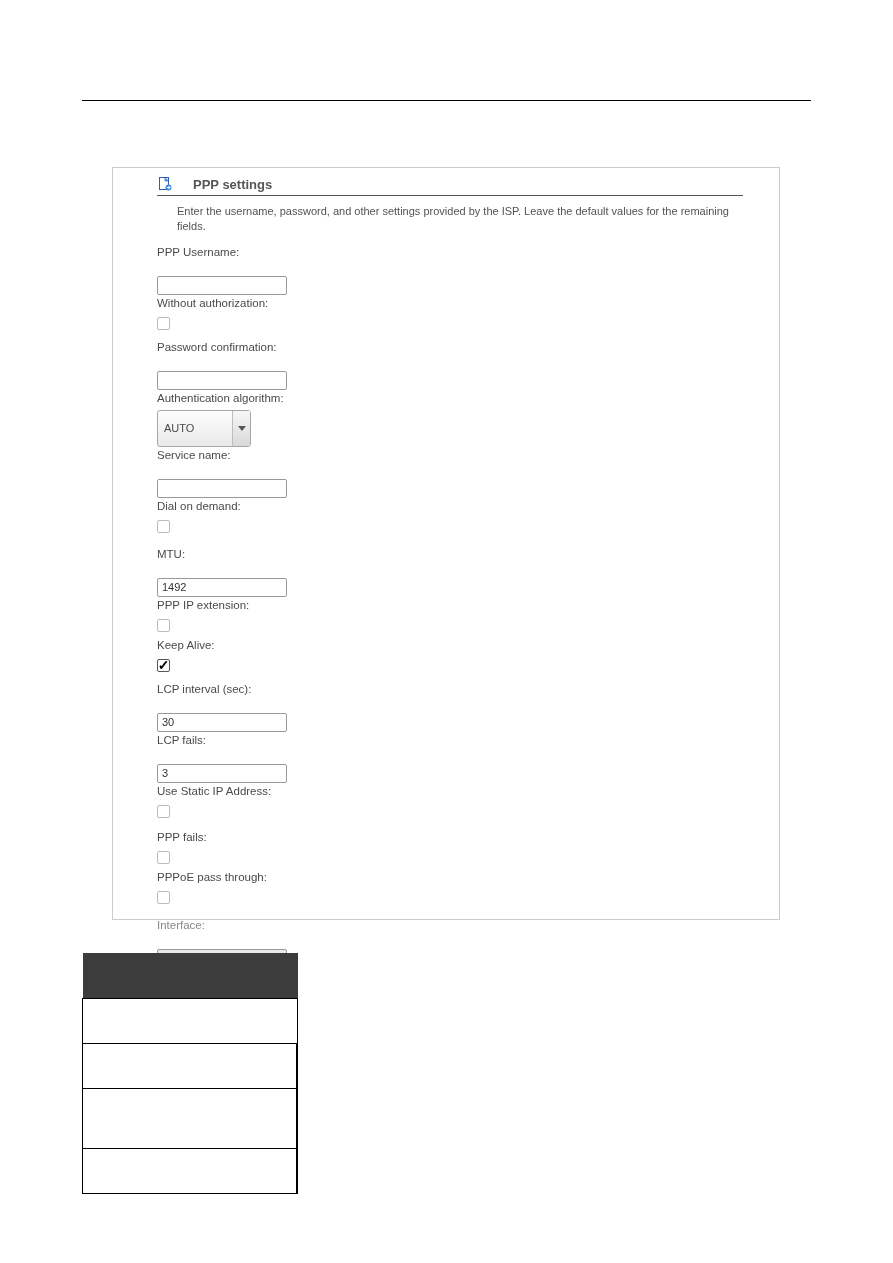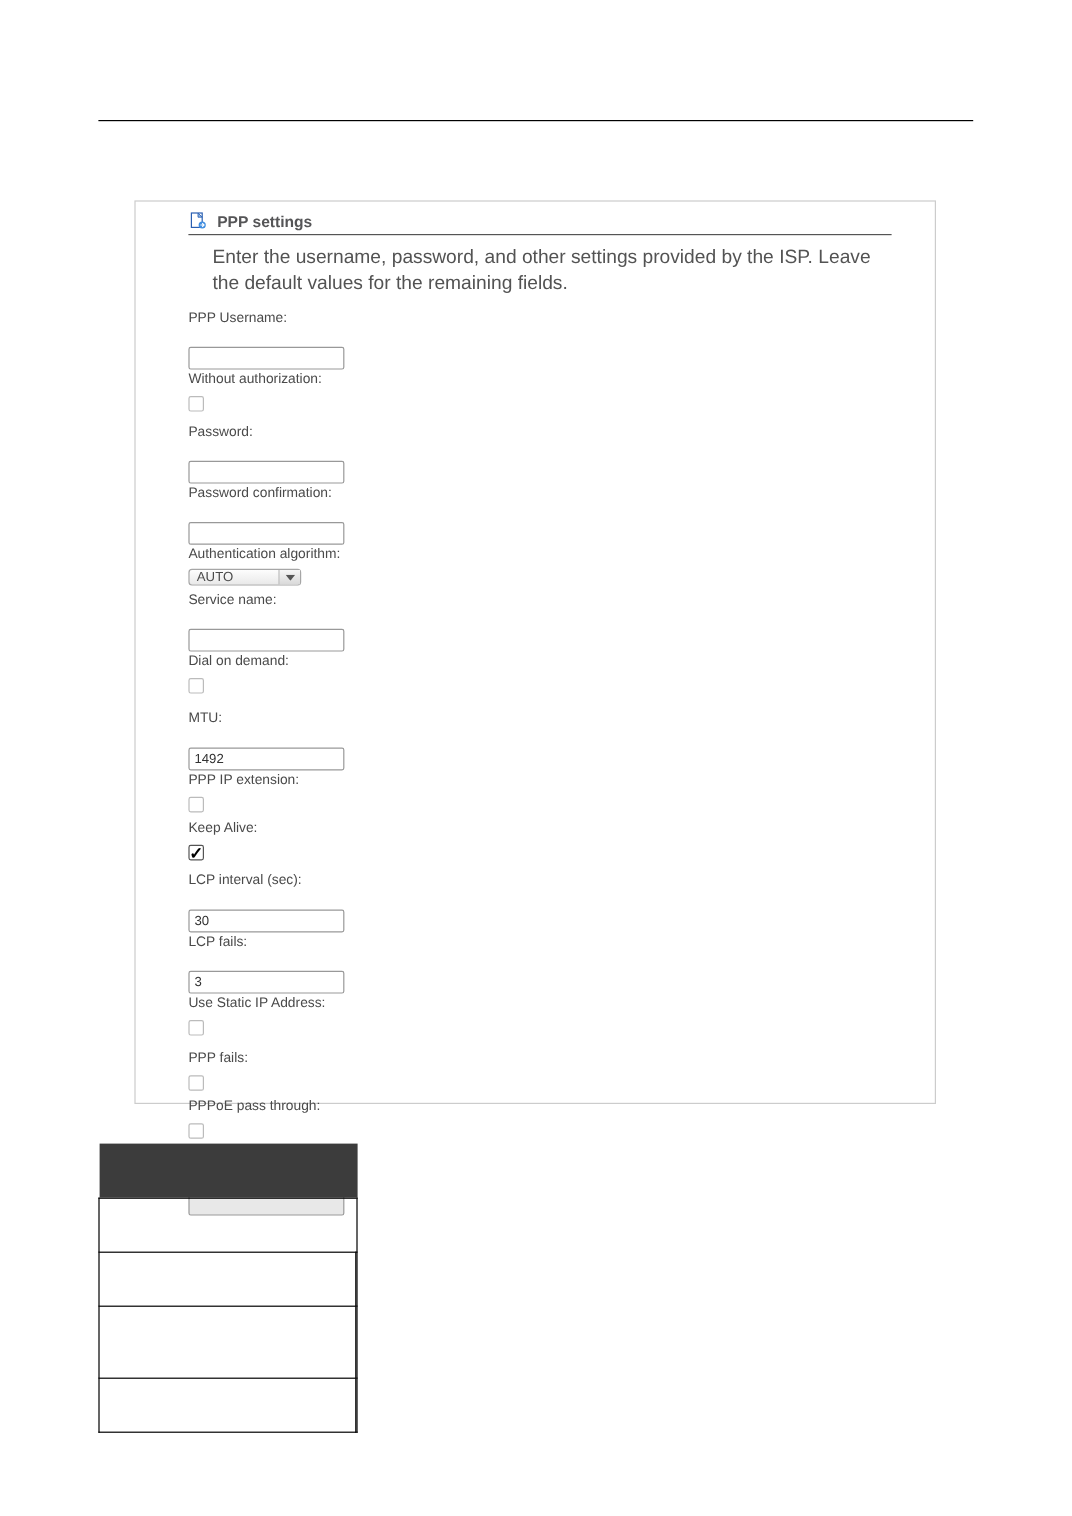--- a/index.html
+++ b/index.html
@@ -41,23 +41,24 @@
   }
   .section-icon {
     width: 16px;
     height: 16px;
     display: inline-block;
   }
   .section-title {
     font-size: 13px;
     font-weight: bold;
     color: #555557;
+    margin-left: 12px;
   }
   .description {
-    font-size: 16px;
+    font-size: 11px;
     color: #535353;
     padding: 0 0 10px 20px;
     line-height: 1.35;
   }
   .form-row {
     display: flex;
     align-items: flex-start;
     min-height: 44px;
     flex-direction: column;
   }
@@ -95,21 +96,21 @@
     justify-content: center;
     background: #fff;
     margin-top: 2px;
     font-size: 14px;
     line-height: 1;
     color: #000;
     font-weight: bold;
   }
   .select {
     width: 94px;
-    height: 14px;
+    height: 37px;
     border: 1px solid #a6a6a6;
     border-radius: 3px;
     background: linear-gradient(#fdfdfd,#e9e9e9);
     display: flex;
     align-items: center;
     padding: 0 0 0 6px;
     font-size: 11px;
     position: relative;
   }
   .select-arrow {
@@ -186,24 +187,20 @@
     <div class="form-row">
       <div class="form-label">PPP Username:</div>
       <div class="form-control"><input class="text-input" type="text" value="" style=""></div>
     </div>
 
     <div class="form-row">
       <div class="form-label">Without authorization:</div>
       <div class="form-control"><span class="checkbox"></span></div>
     </div>
 
-    <div class="form-row">
-      <div class="form-label">Password:</div>
-      <div class="form-control"><input class="text-input" type="password" value="" style=""></div>
-    </div>
 
     <div class="form-row">
       <div class="form-label">Password confirmation:</div>
       <div class="form-control"><input class="text-input" type="password" value="" style=""></div>
     </div>
 
     <div class="form-row" style="min-height:38px">
       <div class="form-label">Authentication algorithm:</div>
       <div class="form-control">
         <div class="select">

